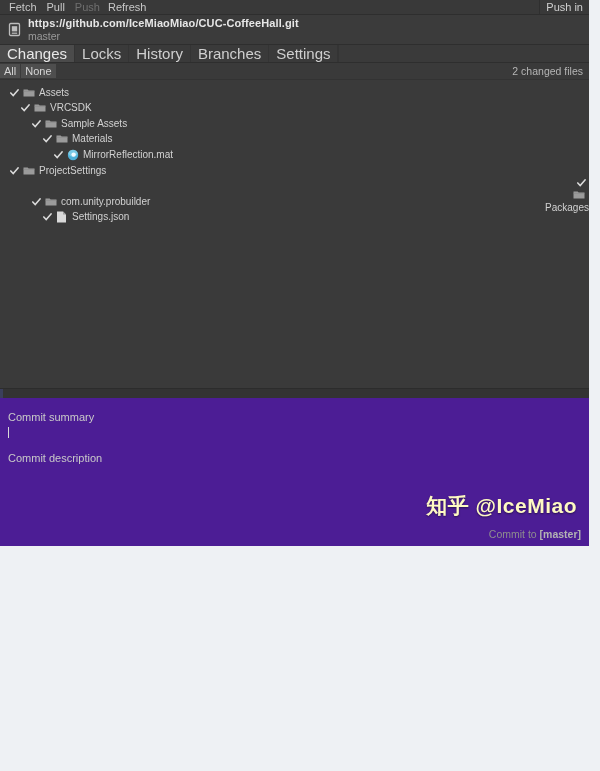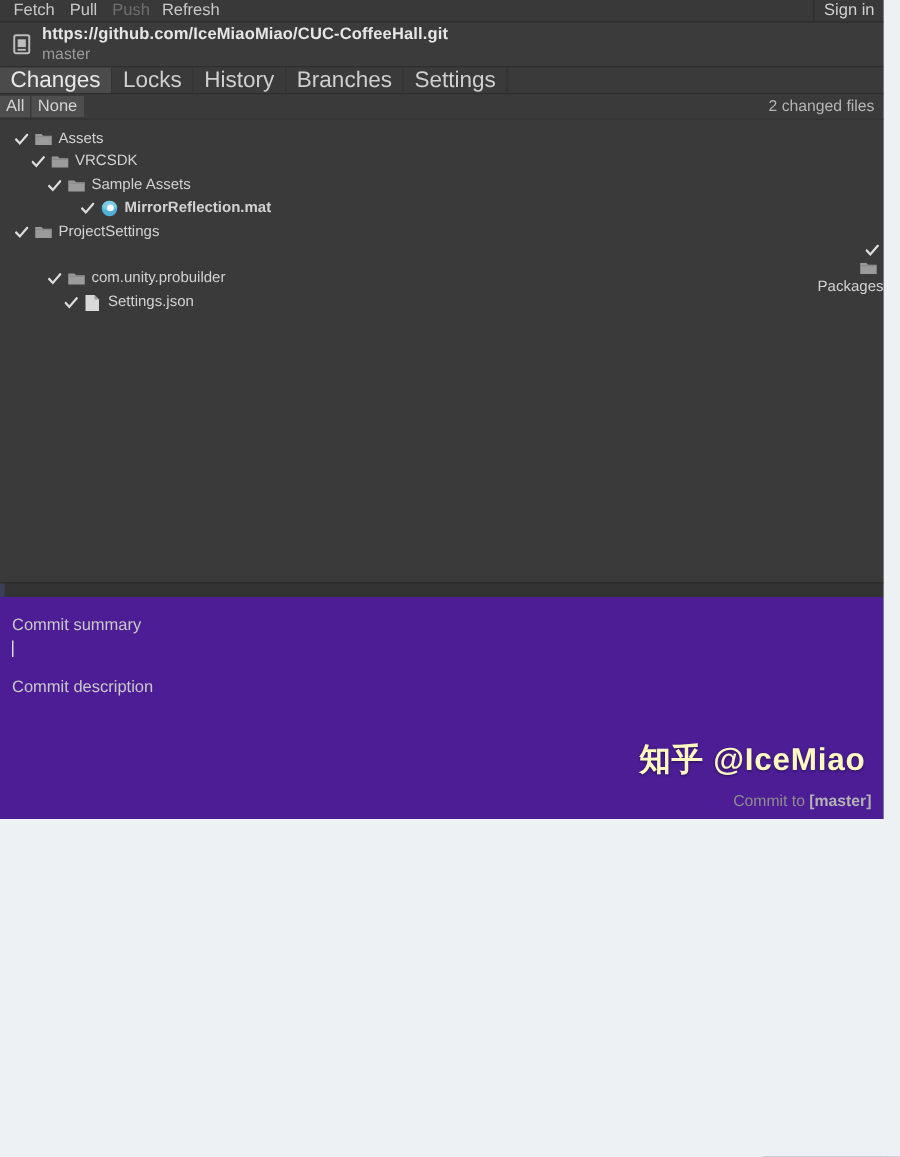--- a/index.html
+++ b/index.html
@@ -285,21 +285,21 @@
   <div class="page-bg-right"></div>
 
   <div class="window">
 
     <div class="toolbar">
       <div class="tb-btn">Fetch</div>
       <div class="tb-btn">Pull</div>
       <div class="tb-btn disabled">Push</div>
       <div class="tb-btn clipped">Refresh</div>
       <div class="tb-spacer"></div>
-      <div class="tb-right">Sign in</div>
+      <div class="tb-right">Push in</div>
     </div>
 
     <div class="repo-header">
       <span class="repo-icon">
         <svg width="13" height="15" viewBox="0 0 13 15">
           <rect x="1.5" y="1.5" width="10" height="12" rx="1.2" fill="none" stroke="#bdbdbd" stroke-width="1.3"></rect>
           <rect x="3.8" y="4.2" width="5.4" height="5.2" fill="#bdbdbd"></rect>
           <rect x="3.8" y="10.6" width="5.4" height="1.2" fill="#bdbdbd"></rect>
         </svg>
       </span>
@@ -360,21 +360,35 @@
             </svg>
           </span>
           <span class="ico">
             <svg width="12" height="10" viewBox="0 0 12 10">
               <path d="M0.5 1.4h4.1l1.1 1.1h5.8v6.1H0.5z" fill="#9b9b9b"></path>
               <path d="M0.5 2.9h10.9v0.6H0.5z" fill="#868686"></path>
             </svg>
           </span>
           <span class="lbl">Sample Assets</span>
         </div>
-        <div class="row" style="padding-left: 52px; font-weight: bold;">
+        <div class="row" style="padding-left: 41px;">
+          <span class="check">
+            <svg width="9" height="8" viewBox="0 0 9 8">
+              <path d="M0.8 4.1 L3.2 6.6 L8.1 0.9" fill="none" stroke="#dcdcdc" stroke-width="1.5" stroke-linecap="square"></path>
+            </svg>
+          </span>
+          <span class="ico">
+            <svg width="12" height="10" viewBox="0 0 12 10">
+              <path d="M0.5 1.4h4.1l1.1 1.1h5.8v6.1H0.5z" fill="#9b9b9b"></path>
+              <path d="M0.5 2.9h10.9v0.6H0.5z" fill="#868686"></path>
+            </svg>
+          </span>
+          <span class="lbl">Materials</span>
+        </div>
+        <div class="row" style="padding-left: 52px;">
           <span class="check">
             <svg width="9" height="8" viewBox="0 0 9 8">
               <path d="M0.8 4.1 L3.2 6.6 L8.1 0.9" fill="none" stroke="#dcdcdc" stroke-width="1.5" stroke-linecap="square"></path>
             </svg>
           </span>
           <span class="ico">
             <svg width="12" height="12" viewBox="0 0 12 12">
               <circle cx="6" cy="6" r="5.2" fill="#4fb0d8"></circle>
               <path d="M6 0.8a5.2 5.2 0 0 0-4.9 3.4 5.2 5.2 0 0 0 9.8 0A5.2 5.2 0 0 0 6 0.8z" fill="#9fe0f2" opacity="0.55"></path>
               <circle cx="6.6" cy="5.6" r="2.2" fill="#f2fbff"></circle>

